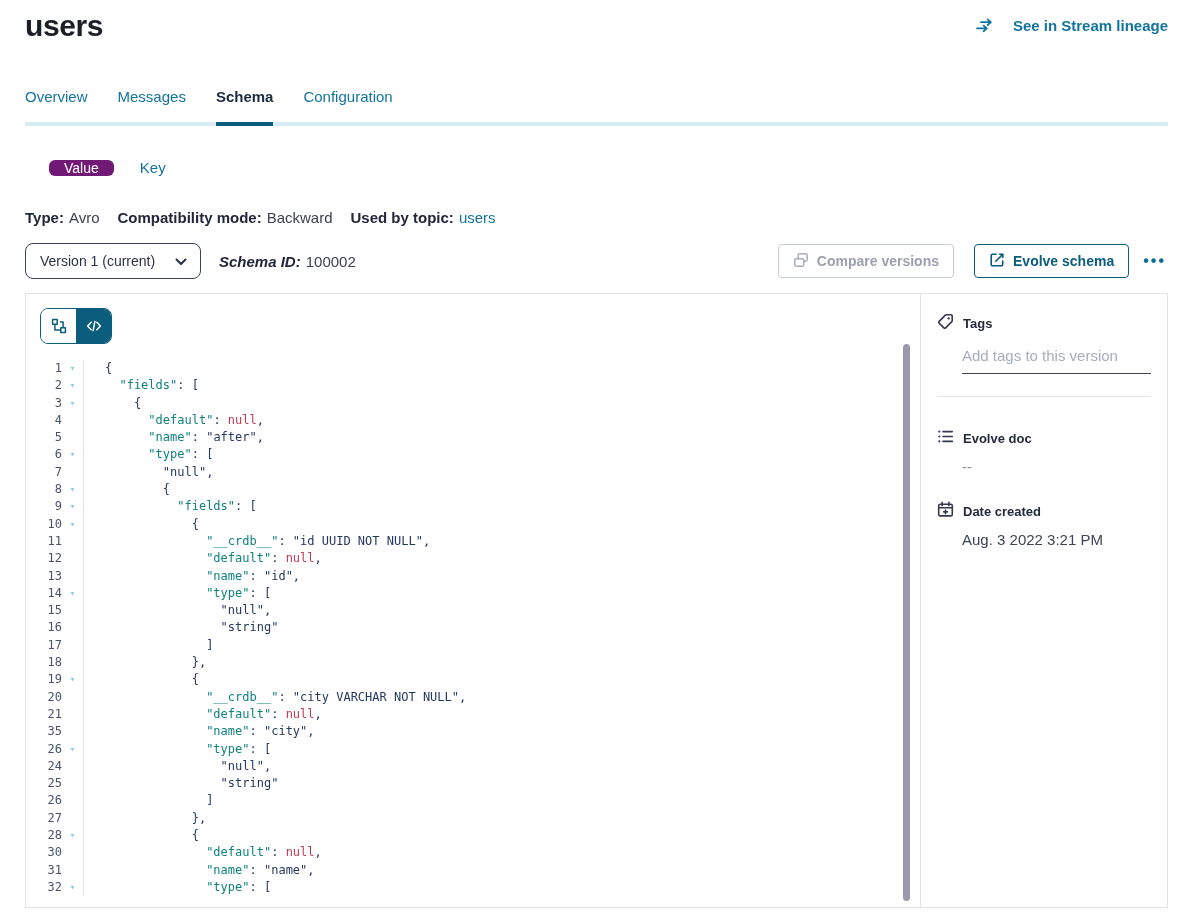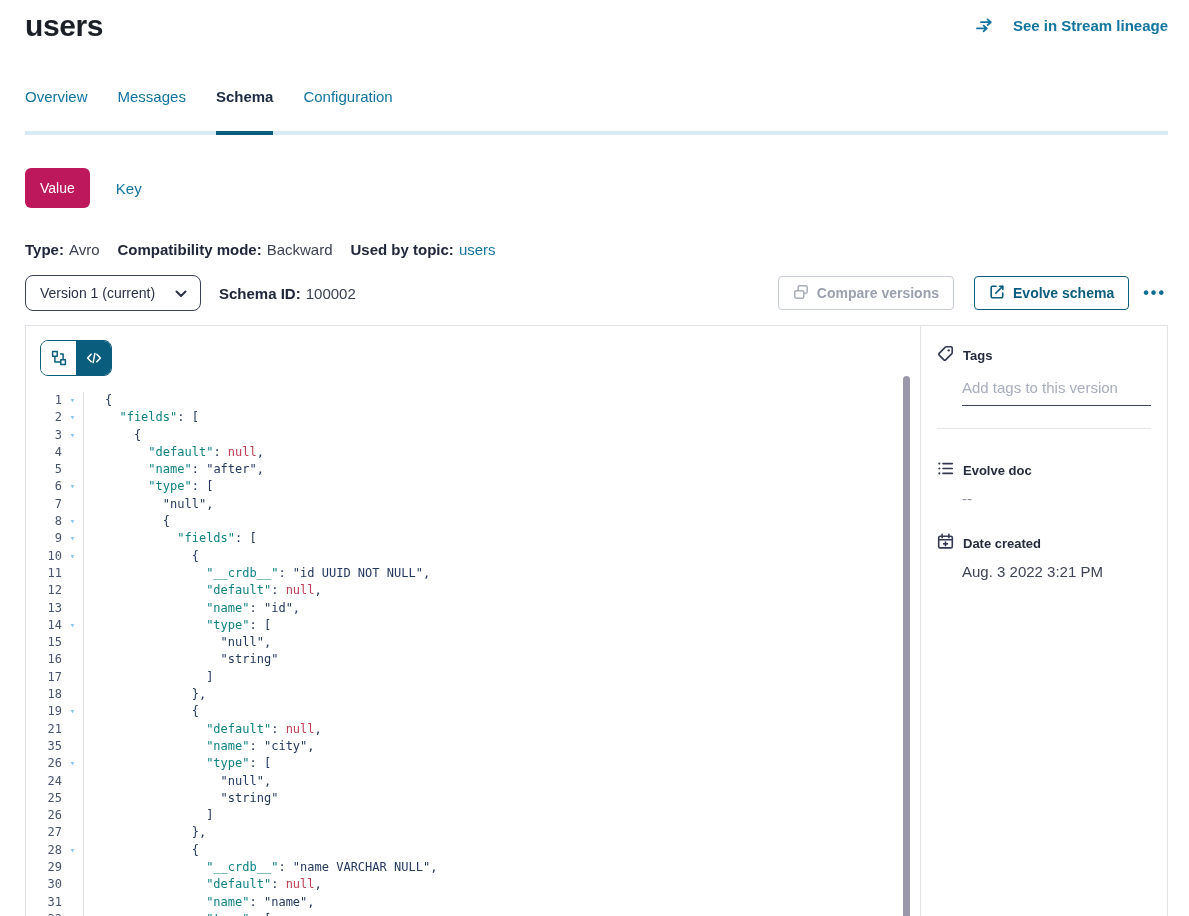--- a/index.html
+++ b/index.html
@@ -12,43 +12,43 @@
 
   
   .header { display:flex; justify-content:space-between; align-items:flex-start; }
   .page-title { margin:0; font-size:30px; font-weight:700; color:#1b1f26; letter-spacing:-0.4px; line-height:36px; }
   .lineage-link { display:flex; align-items:center; gap:20px; margin-top:9px; color:#12749e; font-size:15px; font-weight:700; cursor:pointer; }
   .lineage-link svg { display:block; }
 
   
   .tabs { display:flex; gap:30px; margin-top:44px; position:relative; }
   .tabs::after { content:""; position:absolute; left:0; right:0; bottom:0; height:4px; background:#d8ecf6; z-index:1; }
-  .tab { position:relative; padding-bottom:30px; font-size:15px; font-weight:500; color:#12749e; cursor:pointer; }
+  .tab { position:relative; padding-bottom:21px; font-size:15px; font-weight:500; color:#12749e; cursor:pointer; }
   .tab.active { color:#1c2b41; font-weight:600; }
   .tab.active::after { content:""; position:absolute; left:0; right:0; bottom:0; height:4px; background:#0b5d7d; z-index:2; }
 
   
   .vk-row { margin-top:33px; display:flex; align-items:center; }
-  .vk-value { background:#be185d; color:#fff; border:none; border-radius:6px; font-size:14px; font-weight:500; padding:12px 15px; font-family:inherit; cursor:pointer; }
+  .vk-value { background:#701a75; color:#fff; border:none; border-radius:6px; font-size:14px; font-weight:500; padding:0 15px; font-family:inherit; cursor:pointer;margin-left:24px; }
   .vk-key { margin-left:26px; color:#12749e; font-size:15px; font-weight:500; background:none; border:none; font-family:inherit; cursor:pointer; padding:0; }
 
   
   .meta-row { margin-top:33px; display:flex; gap:18px; font-size:15px; }
   .meta-group { display:flex; gap:5px; }
   .meta-label { font-weight:700; color:#20273a; }
   .meta-value { color:#3a4152; }
   .meta-value.link { color:#12749e; cursor:pointer; }
 
   
   .version-row { margin-top:17px; display:flex; align-items:center; }
   .version-select { width:176px; height:36px; border:1.4px solid #3a4258; border-radius:8px; background:#fff;
                     display:flex; align-items:center; justify-content:space-between; padding:0 13px 0 14px;
                     font-size:14px; color:#2b3247; cursor:pointer; }
   .schema-id { margin-left:18px; display:flex; gap:5px; font-size:15px; }
-  .schema-id .lbl { font-weight:700; color:#20273a; }
+  .schema-id .lbl { font-weight:700; color:#20273a;font-style:italic; }
   .schema-id .val { color:#3a4152; }
   .vspacer { flex:1; }
   .btn { height:34px; display:flex; align-items:center; gap:8px; background:#fff; border-radius:4px;
          font-size:14px; font-weight:600; font-family:inherit; padding:0 14px; }
   .btn.compare { border:1px solid #c7cbd4; color:#9aa0ad; cursor:default; }
   .btn.evolve  { margin-left:20px; border:1px solid #0b5d7d; color:#0b5d7d; cursor:pointer; }
   .more-menu { margin-left:12px; border:none; background:none; color:#0e6d92; font-size:16px; font-weight:700;
                letter-spacing:2px; cursor:pointer; padding:0 2px; }
 
   
@@ -198,29 +198,29 @@
           <div class="code-line"><span class="ln">10</span><span class="fold">▾</span><span class="code-text" style="padding-left: calc(12ch + 21px);"><span class="tok-punc">{</span></span></div>
           <div class="code-line"><span class="ln">11</span><span class="fold"></span><span class="code-text" style="padding-left: calc(14ch + 21px);"><span class="tok-key">"__crdb__"</span><span class="tok-punc">: </span><span class="tok-str">"id UUID NOT NULL"</span><span class="tok-punc">,</span></span></div>
           <div class="code-line"><span class="ln">12</span><span class="fold"></span><span class="code-text" style="padding-left: calc(14ch + 21px);"><span class="tok-key">"default"</span><span class="tok-punc">: </span><span class="tok-null">null</span><span class="tok-punc">,</span></span></div>
           <div class="code-line"><span class="ln">13</span><span class="fold"></span><span class="code-text" style="padding-left: calc(14ch + 21px);"><span class="tok-key">"name"</span><span class="tok-punc">: </span><span class="tok-str">"id"</span><span class="tok-punc">,</span></span></div>
           <div class="code-line"><span class="ln">14</span><span class="fold">▾</span><span class="code-text" style="padding-left: calc(14ch + 21px);"><span class="tok-key">"type"</span><span class="tok-punc">: [</span></span></div>
           <div class="code-line"><span class="ln">15</span><span class="fold"></span><span class="code-text" style="padding-left: calc(16ch + 21px);"><span class="tok-str">"null"</span><span class="tok-punc">,</span></span></div>
           <div class="code-line"><span class="ln">16</span><span class="fold"></span><span class="code-text" style="padding-left: calc(16ch + 21px);"><span class="tok-str">"string"</span></span></div>
           <div class="code-line"><span class="ln">17</span><span class="fold"></span><span class="code-text" style="padding-left: calc(14ch + 21px);"><span class="tok-punc">]</span></span></div>
           <div class="code-line"><span class="ln">18</span><span class="fold"></span><span class="code-text" style="padding-left: calc(12ch + 21px);"><span class="tok-punc">},</span></span></div>
           <div class="code-line"><span class="ln">19</span><span class="fold">▾</span><span class="code-text" style="padding-left: calc(12ch + 21px);"><span class="tok-punc">{</span></span></div>
+          <div class="code-line"><span class="ln">20</span><span class="fold"></span><span class="code-text" style="padding-left: calc(14ch + 21px);"><span class="tok-key">"__crdb__"</span><span class="tok-punc">: </span><span class="tok-str">"city VARCHAR NOT NULL"</span><span class="tok-punc">,</span></span></div>
           <div class="code-line"><span class="ln">21</span><span class="fold"></span><span class="code-text" style="padding-left: calc(14ch + 21px);"><span class="tok-key">"default"</span><span class="tok-punc">: </span><span class="tok-null">null</span><span class="tok-punc">,</span></span></div>
           <div class="code-line"><span class="ln">35</span><span class="fold"></span><span class="code-text" style="padding-left: calc(14ch + 21px);"><span class="tok-key">"name"</span><span class="tok-punc">: </span><span class="tok-str">"city"</span><span class="tok-punc">,</span></span></div>
           <div class="code-line"><span class="ln">26</span><span class="fold">▾</span><span class="code-text" style="padding-left: calc(14ch + 21px);"><span class="tok-key">"type"</span><span class="tok-punc">: [</span></span></div>
           <div class="code-line"><span class="ln">24</span><span class="fold"></span><span class="code-text" style="padding-left: calc(16ch + 21px);"><span class="tok-str">"null"</span><span class="tok-punc">,</span></span></div>
           <div class="code-line"><span class="ln">25</span><span class="fold"></span><span class="code-text" style="padding-left: calc(16ch + 21px);"><span class="tok-str">"string"</span></span></div>
           <div class="code-line"><span class="ln">26</span><span class="fold"></span><span class="code-text" style="padding-left: calc(14ch + 21px);"><span class="tok-punc">]</span></span></div>
           <div class="code-line"><span class="ln">27</span><span class="fold"></span><span class="code-text" style="padding-left: calc(12ch + 21px);"><span class="tok-punc">},</span></span></div>
           <div class="code-line"><span class="ln">28</span><span class="fold">▾</span><span class="code-text" style="padding-left: calc(12ch + 21px);"><span class="tok-punc">{</span></span></div>
-          <div class="code-line"><span class="ln">29</span><span class="fold"></span><span class="code-text" style="padding-left: calc(14ch + 21px);"><span class="tok-key">"__crdb__"</span><span class="tok-punc">: </span><span class="tok-str">"name VARCHAR NULL"</span><span class="tok-punc">,</span></span></div>
           <div class="code-line"><span class="ln">30</span><span class="fold"></span><span class="code-text" style="padding-left: calc(14ch + 21px);"><span class="tok-key">"default"</span><span class="tok-punc">: </span><span class="tok-null">null</span><span class="tok-punc">,</span></span></div>
           <div class="code-line"><span class="ln">31</span><span class="fold"></span><span class="code-text" style="padding-left: calc(14ch + 21px);"><span class="tok-key">"name"</span><span class="tok-punc">: </span><span class="tok-str">"name"</span><span class="tok-punc">,</span></span></div>
           <div class="code-line"><span class="ln">32</span><span class="fold">▾</span><span class="code-text" style="padding-left: calc(14ch + 21px);"><span class="tok-key">"type"</span><span class="tok-punc">: [</span></span></div>
         </div>
       <div class="scrollbar"></div>
     </div>
 
     <aside class="sidebar">
       <div class="section-tags">
         <div class="side-head">

